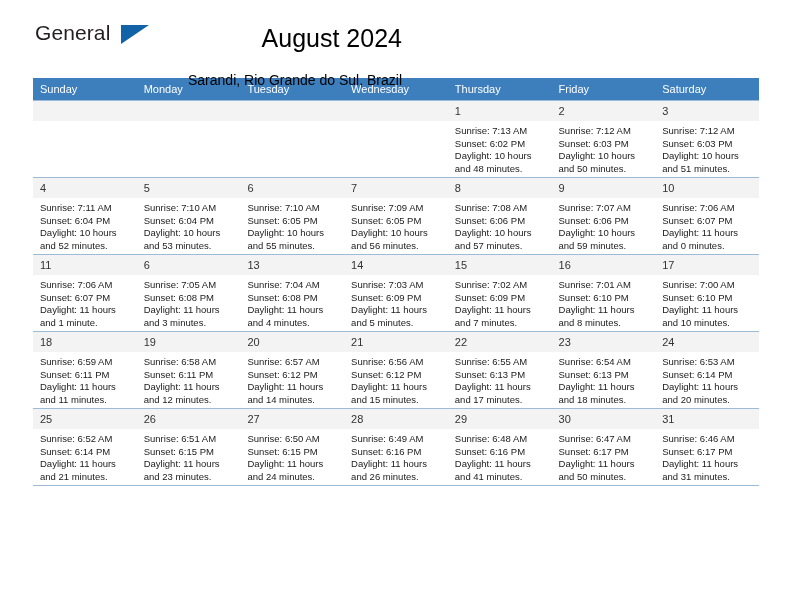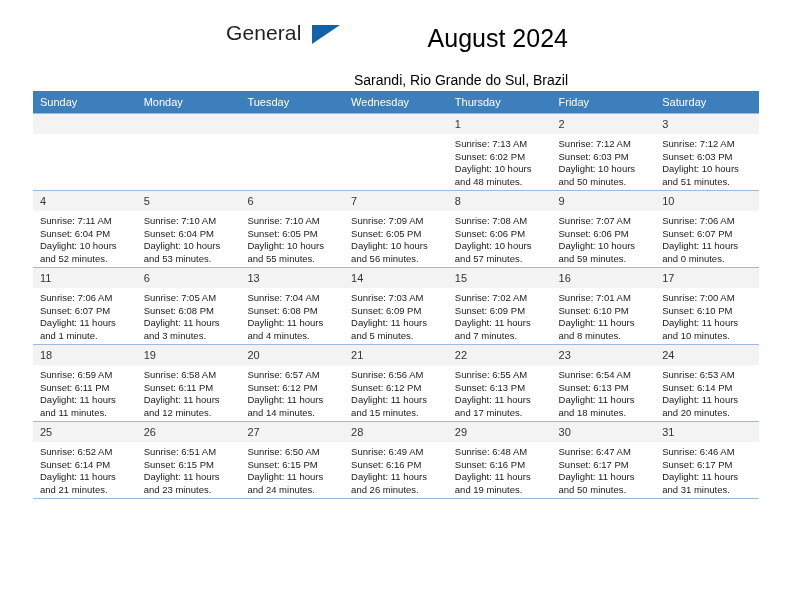--- a/index.html
+++ b/index.html
@@ -17,25 +17,26 @@
   .page {
     position: relative;
     width: 792px;
     height: 612px;
     box-sizing: border-box;
     padding: 0 33px;
   }
   
   .header {
     display: flex;
-    justify-content: center;
+    justify-content: flex-start;
     align-items: flex-start;
     height: 72px;
     padding-top: 22px;
     box-sizing: border-box;
+    gap: 25px;
   }
   .logo {
     position: relative;
     width: 130px;
     height: 52px;
     padding-left: 2px;
     box-sizing: border-box;
   }
   .logo-general {
     font-size: 21px;
@@ -77,21 +78,21 @@
     color: #000;
     line-height: 18px;
     margin: 18px 0 0 0;
     font-weight: normal;
   }
   
   table.calendar {
     border-collapse: collapse;
     table-layout: fixed;
     width: 726px;
-    margin-top: 19px;
+    margin-top: 6px;
   }
   table.calendar th {
     background: #3d7ebd;
     color: #ffffff;
     font-size: 11px;
     font-weight: normal;
     text-align: left;
     padding: 5px 0 5px 7px;
     height: 12px;
     border: none;
@@ -435,21 +436,21 @@
               <div>Daylight: 11 hours</div>
               <div>and 26 minutes.</div>
             </div>
           </td>
           <td>
             <div class="daynum-bar">29</div>
             <div class="cell-info">
               <div>Sunrise: 6:48 AM</div>
               <div>Sunset: 6:16 PM</div>
               <div>Daylight: 11 hours</div>
-              <div>and 19 minutes.</div>
+              <div>and 41 minutes.</div>
             </div>
           </td>
           <td>
             <div class="daynum-bar">30</div>
             <div class="cell-info">
               <div>Sunrise: 6:47 AM</div>
               <div>Sunset: 6:17 PM</div>
               <div>Daylight: 11 hours</div>
               <div>and 50 minutes.</div>
             </div>

